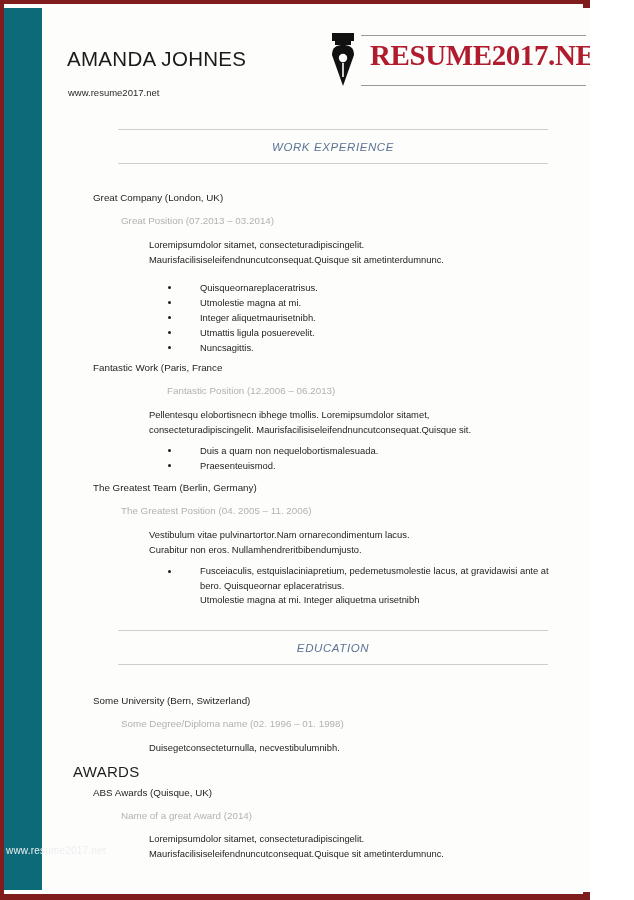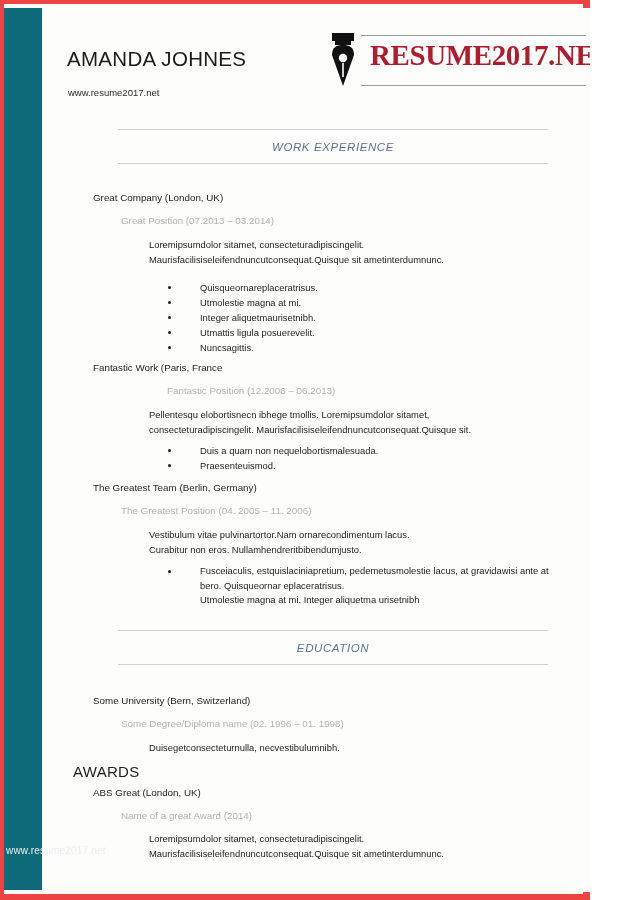--- a/index.html
+++ b/index.html
@@ -10,21 +10,21 @@
   }
   body {
     font-family: "Liberation Sans", sans-serif;
   }
 
   .page {
     position: relative;
     width: 590px;
     height: 900px;
     box-sizing: border-box;
-    background: #ef4444;
+    background: #7f1d1d;
     overflow: hidden;
   }
 
   
   .frame-inner {
     position: absolute;
     left: 4px;
     top: 4px;
     right: 7px;
     bottom: 6px;
@@ -276,21 +276,21 @@
       <div class="section-rule"></div>
     </div>
 
     <div class="entry-org" style="left:51px; top:687px;">Some University (Bern, Switzerland)</div>
     <div class="entry-role" style="left:79px; top:710px;">Some Degree/Diploma name (02. 1996 – 01. 1998)</div>
     <div class="entry-body" style="left:107px; top:733px;">
       <div>Duisegetconsecteturnulla, necvestibulumnibh.</div>
     </div>
 
     <div class="awards-label" style="left:31px; top:755px;">AWARDS</div>
-    <div class="entry-org" style="left:51px; top:779px;">ABS Great (London, UK)</div>
+    <div class="entry-org" style="left:51px; top:779px;">ABS Awards (Quisque, UK)</div>
     <div class="entry-role" style="left:79px; top:802px;">Name of a great Award (2014)</div>
     <div class="entry-body" style="left:107px; top:824px;">
       <div>Loremipsumdolor sitamet, consecteturadipiscingelit.</div>
       <div>Maurisfacilisiseleifendnuncutconsequat.Quisque sit ametinterdumnunc.</div>
     </div>
 
   </div>
 
   <div class="watermark">www.resume2017.net</div>
 </div>

